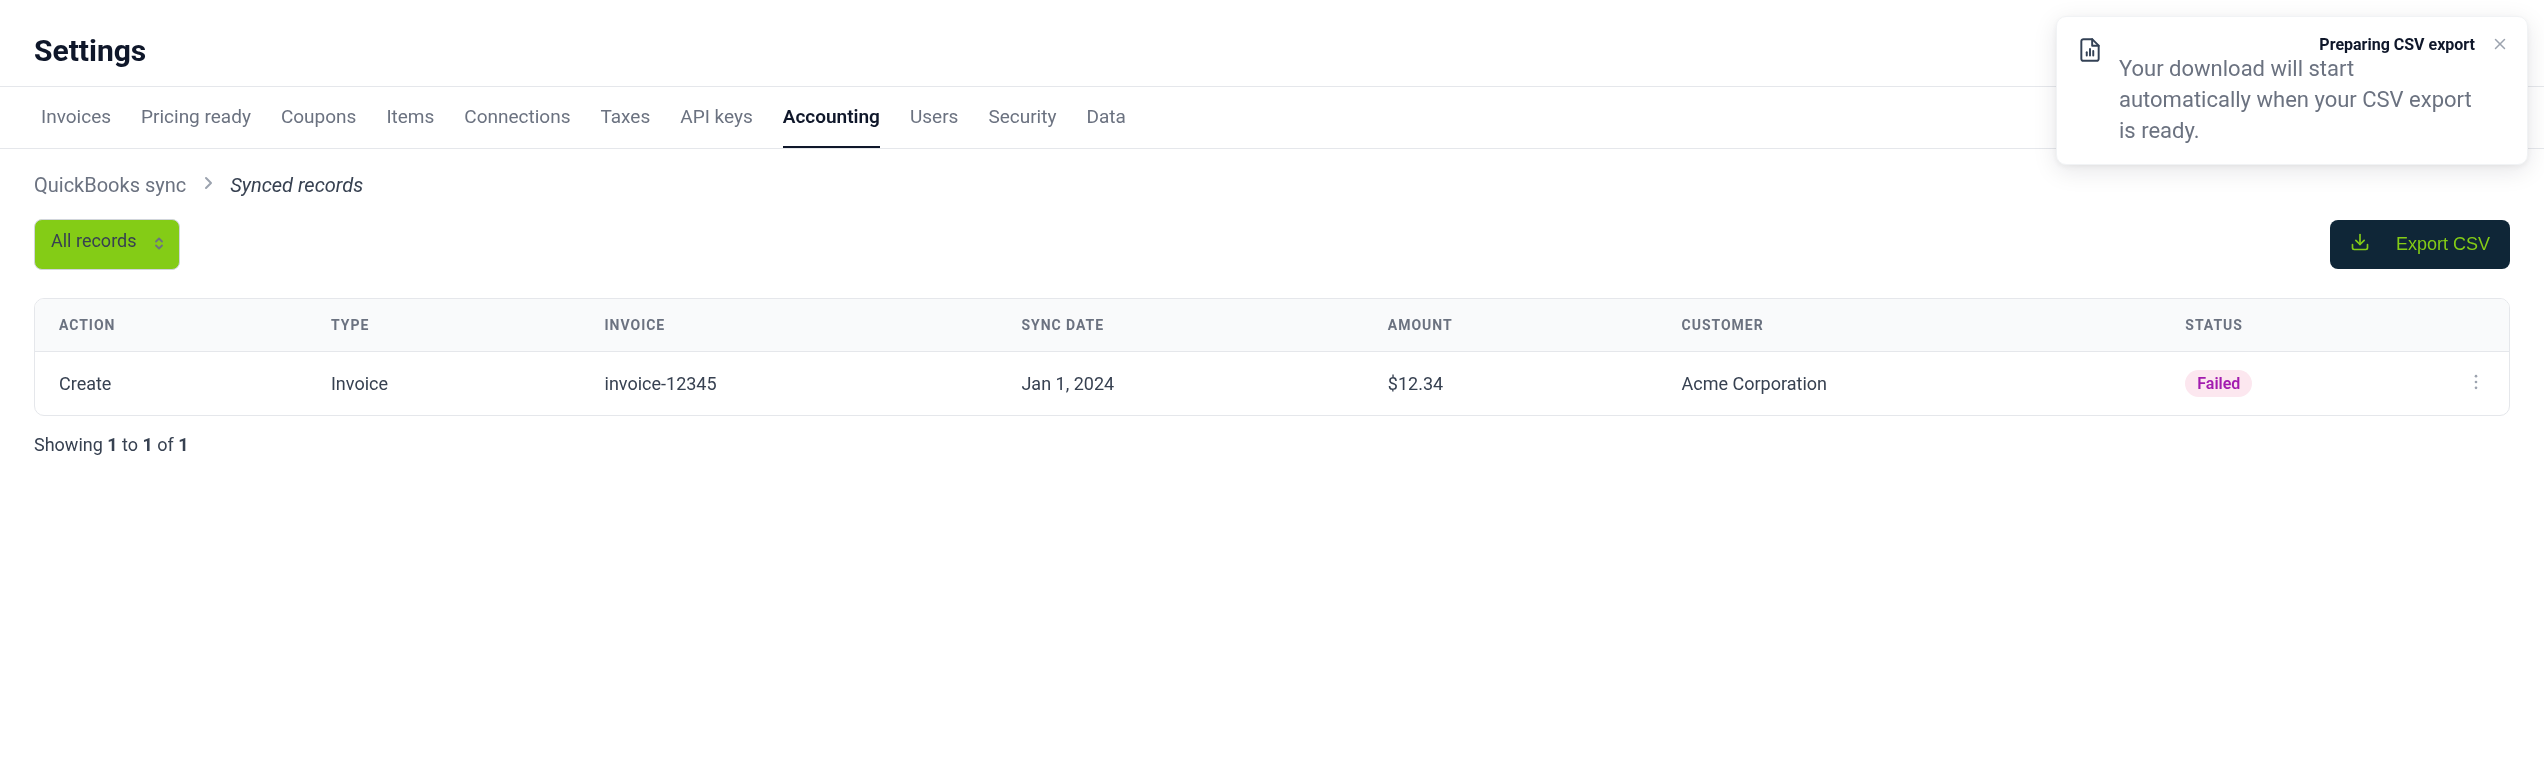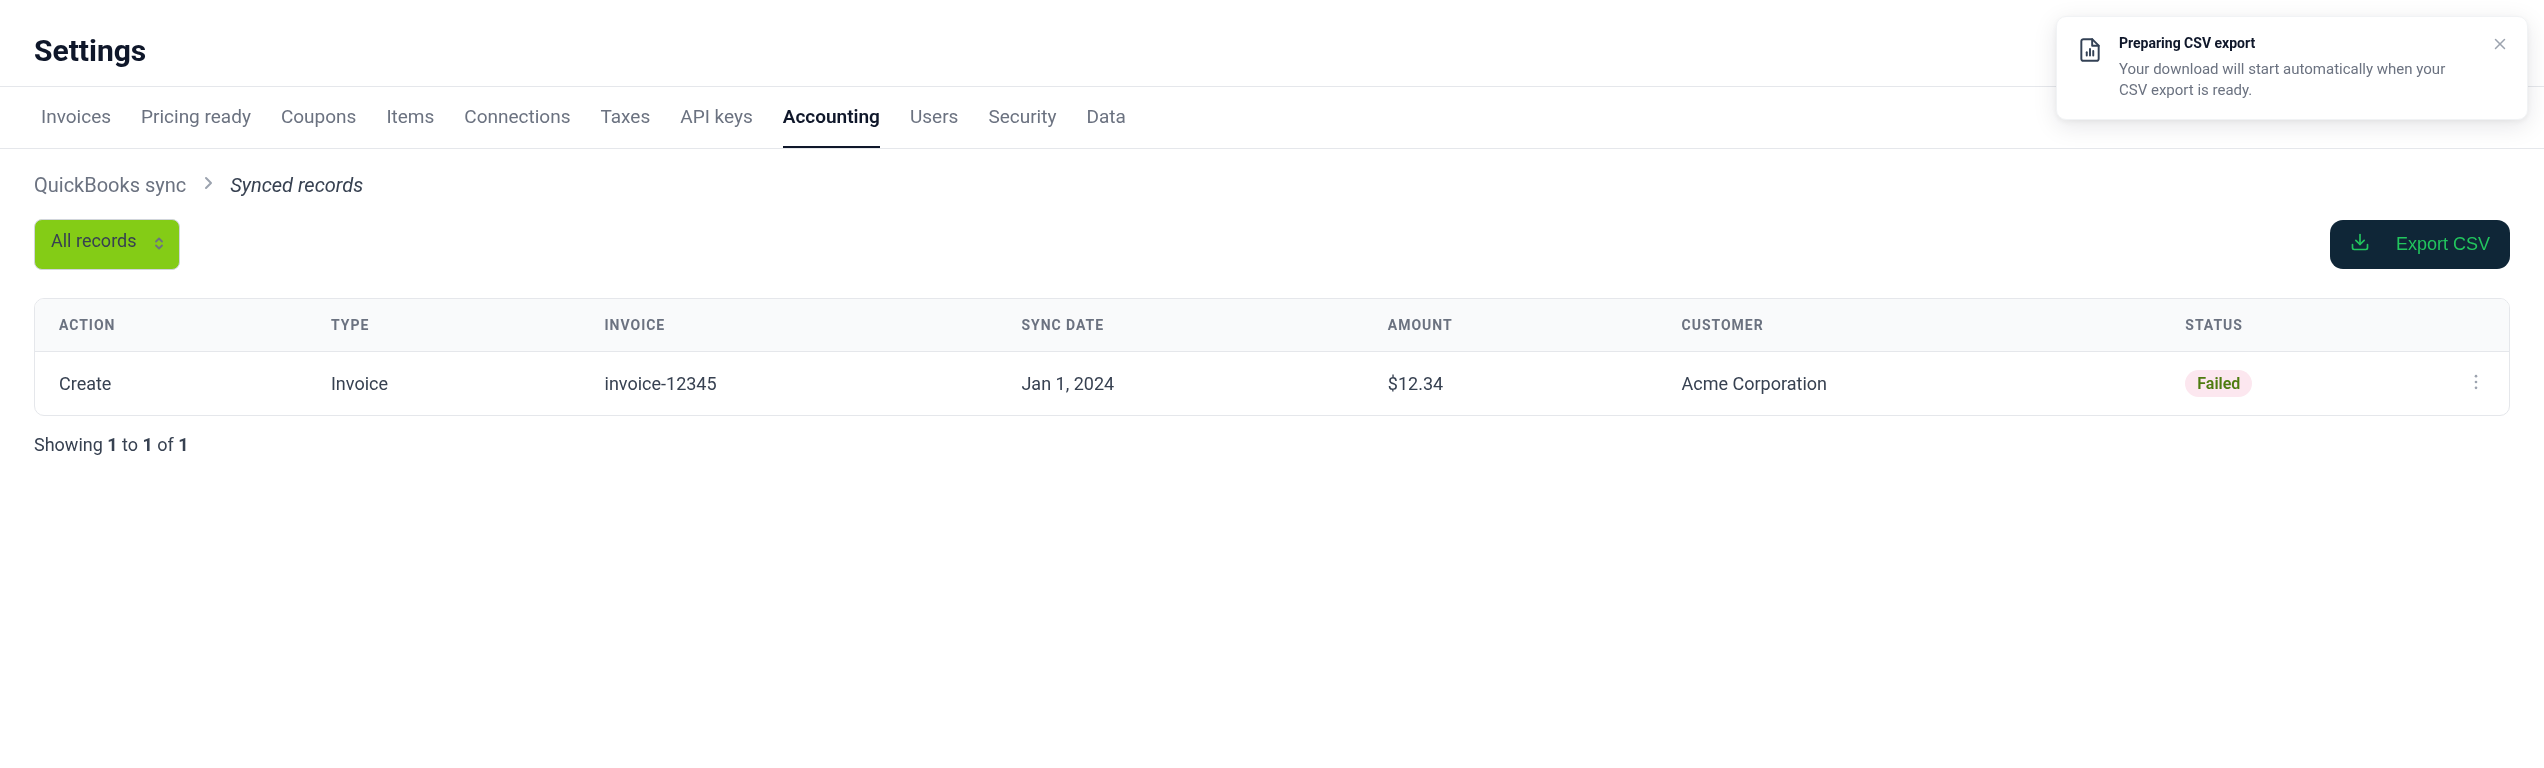--- a/index.html
+++ b/index.html
@@ -61,23 +61,23 @@
       position: absolute;
       right: 12px; top: 50%; transform: translateY(-50%);
     }
     .select-caret svg { width: 16px; height: 16px; color: #6b7280; }
 
     .export-btn {
       display: inline-flex;
       align-items: center;
       gap: 26px;
       background: #0f2637;
-      color: #22c55e;
+      color: #84cc16;
       border: none;
-      border-radius: 13px;
+      border-radius: 8px;
       padding: 12px 20px;
       font-size: 18px;
       font-weight: 500;
       cursor: pointer;
     }
     .export-btn svg { width: 20px; height: 20px; }
 
     .table-wrap {
       margin: 0 34px 18px;
       border: 1px solid #e5e7eb;
@@ -99,21 +99,21 @@
     tbody td {
       padding: 18px 24px;
       font-size: 18px;
       color: #374151;
       vertical-align: middle;
     }
     tbody td.row-actions { width: 48px; text-align: center; padding-left: 0; padding-right: 18px; }
     .status-badge {
       display: inline-block;
       background: #fce7ef;
-      color: #4d7c0f;
+      color: #a21caf;
       font-weight: 600;
       font-size: 16px;
       padding: 4px 12px;
       border-radius: 999px;
     }
     .kebab svg { width: 20px; height: 20px; color: #9ca3af; cursor: pointer; }
 
     .pagination-info {
       padding: 0 34px 30px;
       font-size: 18px;
@@ -131,22 +131,22 @@
       border-radius: 10px;
       box-shadow: 0 6px 24px rgba(15,23,42,0.10), 0 2px 6px rgba(15,23,42,0.06);
       padding: 18px 18px 18px 20px;
       display: flex;
       gap: 16px;
       align-items: flex-start;
       z-index: 50;
     }
     .toast-icon svg { width: 26px; height: 26px; color: #334155; margin-top: 2px; }
     .toast-body { flex: 1; }
-    .toast-title { font-size: 14px; font-weight: 700; color: #0f172a; margin-bottom: 8px; }
-    .toast-desc { font-size: 15px; color: #6b7280; line-height: 1.4; }
+    .toast-title { font-size: 16px; font-weight: 700; color: #0f172a; margin-bottom: 0; text-align: right; }
+    .toast-desc { font-size: 22px; color: #6b7280; line-height: 1.4; }
     .toast-close { cursor: pointer; }
     .toast-close svg { width: 18px; height: 18px; color: #9ca3af; }
   </style>
 </head>
 <body>
 
 <h1 class="page-title">Settings</h1>
 <div class="divider"></div>
 
 <nav class="tabs">

